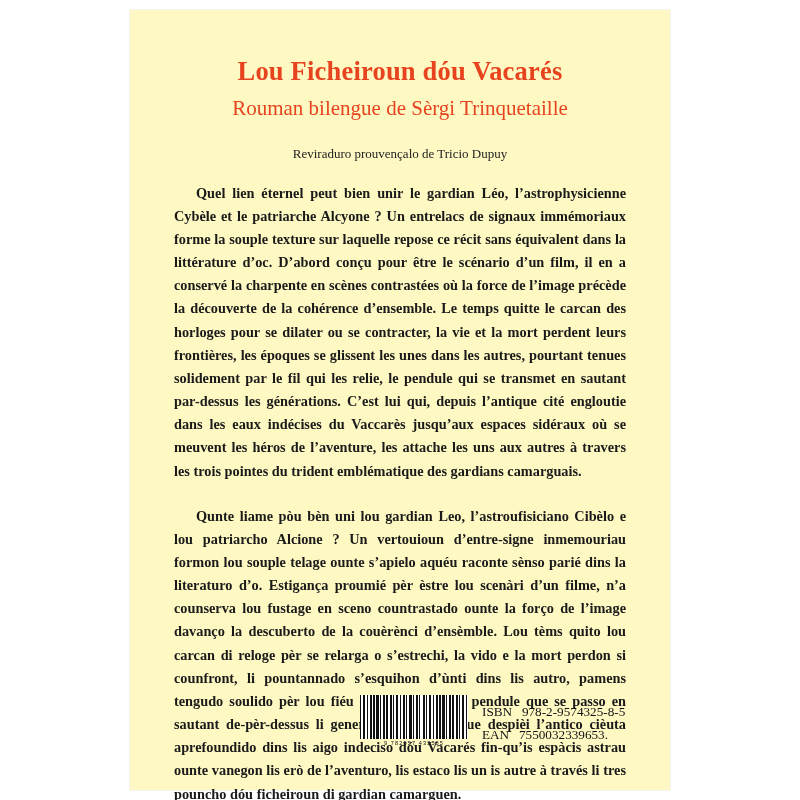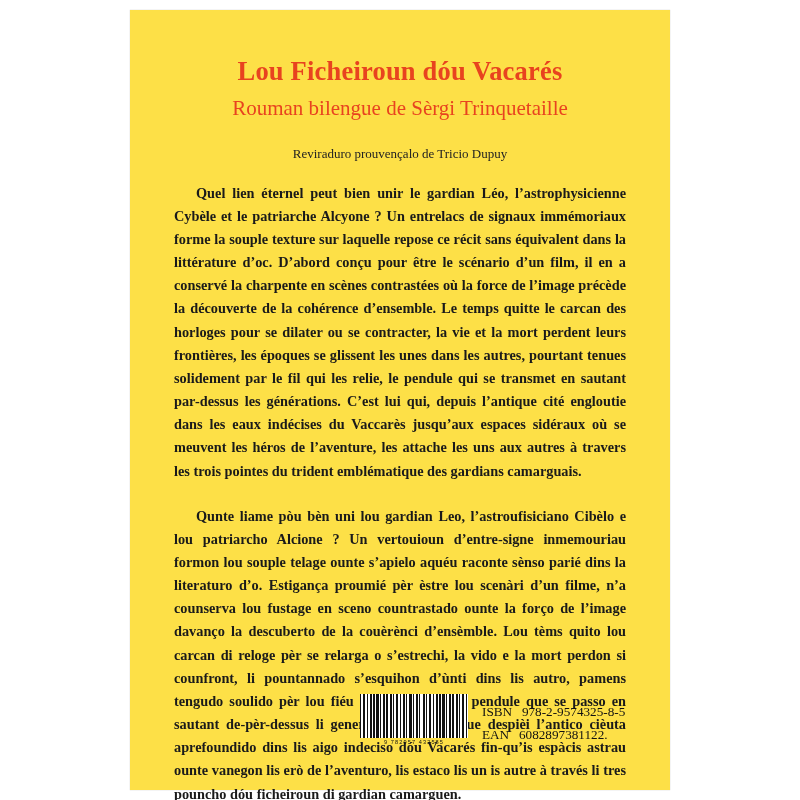--- a/index.html
+++ b/index.html
@@ -19,21 +19,21 @@
     height: 800px;
     background: #ffffff;
   }
   
   .cover {
     position: absolute;
     left: 130px;
     top: 10px;
     width: 540px;
     height: 780px;
-    background: #fde047;
+    background: #fef9c3;
     box-shadow: 0 0 1px rgba(0,0,0,0.25);
   }
   .cover-inner {
     position: absolute;
     left: 0;
     top: 0;
     width: 540px;
     height: 780px;
     padding: 0;
   }
@@ -85,21 +85,21 @@
     text-align: left;
     text-indent: 34px;
   }
   
   .bottom-block {
     position: absolute;
     left: 0;
     bottom: 44px;
     width: 540px;
     display: flex;
-    align-items: flex-start;
+    align-items: flex-end;
     justify-content: flex-start;
     padding-left: 230px;
     box-sizing: border-box;
   }
   .barcode-wrap {
     width: 108px;
     margin-right: 14px;
   }
   .barcode {
     height: 44px;
@@ -149,19 +149,19 @@
 
       <p class="author">Alan Barthélémy-Vigouroux</p>
 
       <div class="bottom-block">
         <div class="barcode-wrap">
           <div class="barcode"></div>
           <div class="barcode-digits">9 782957 432585</div>
         </div>
         <div class="isbn-lines">
           <div class="isbn-line">ISBN   978-2-9574325-8-5</div>
-          <div class="isbn-line">EAN   6082897381122.</div>
+          <div class="isbn-line">EAN   7550032339653.</div>
         </div>
       </div>
 
     </div>
   </div>
 </div>
 
 </body></html>

